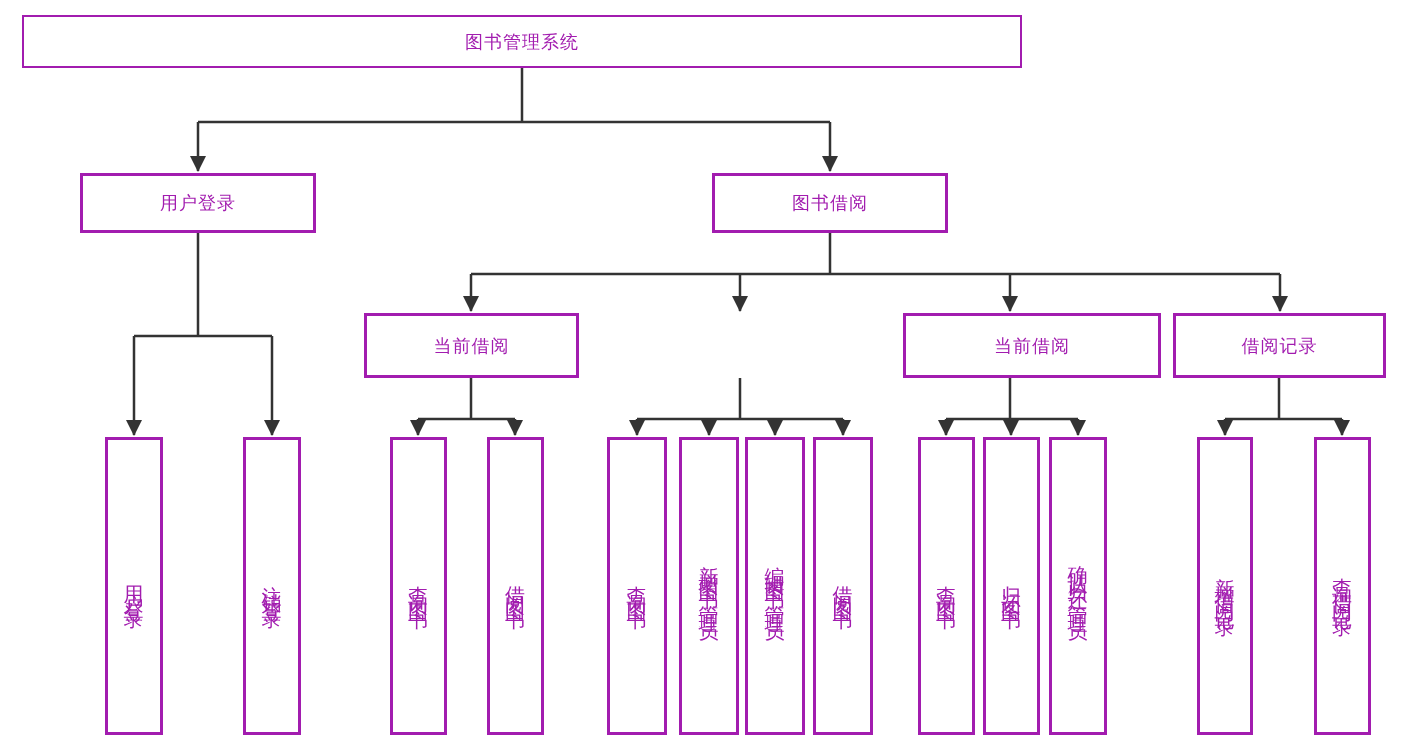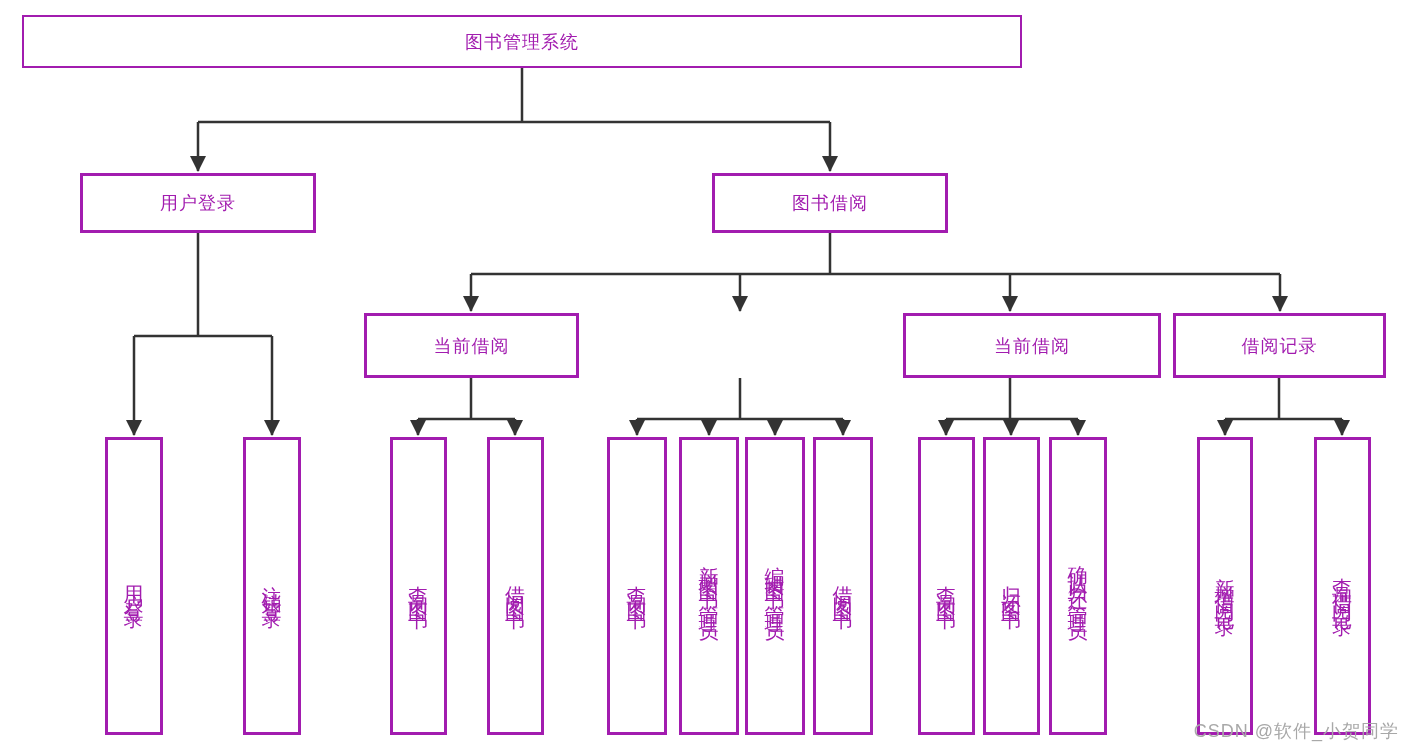--- a/index.html
+++ b/index.html
@@ -119,15 +119,14 @@
   <div class="node vert" style="left:745px; top:437px; width:60px; height:298px;">编辑图书（管理员）</div>
   <div class="node vert" style="left:813px; top:437px; width:60px; height:298px;">借阅图书</div>
 
   <div class="node vert" style="left:918px; top:437px; width:57px; height:298px;">查询图书</div>
   <div class="node vert" style="left:983px; top:437px; width:57px; height:298px;">归还图书</div>
   <div class="node vert" style="left:1049px; top:437px; width:58px; height:298px;">确认归还（管理员）</div>
 
   <div class="node vert" style="left:1197px; top:437px; width:56px; height:298px;">新增借阅记录</div>
   <div class="node vert" style="left:1314px; top:437px; width:57px; height:298px;">查询借阅记录</div>
 
-  <div class="watermark">CSDN @软件_小贺同学</div>
 
 </div>
 
 </body></html>

